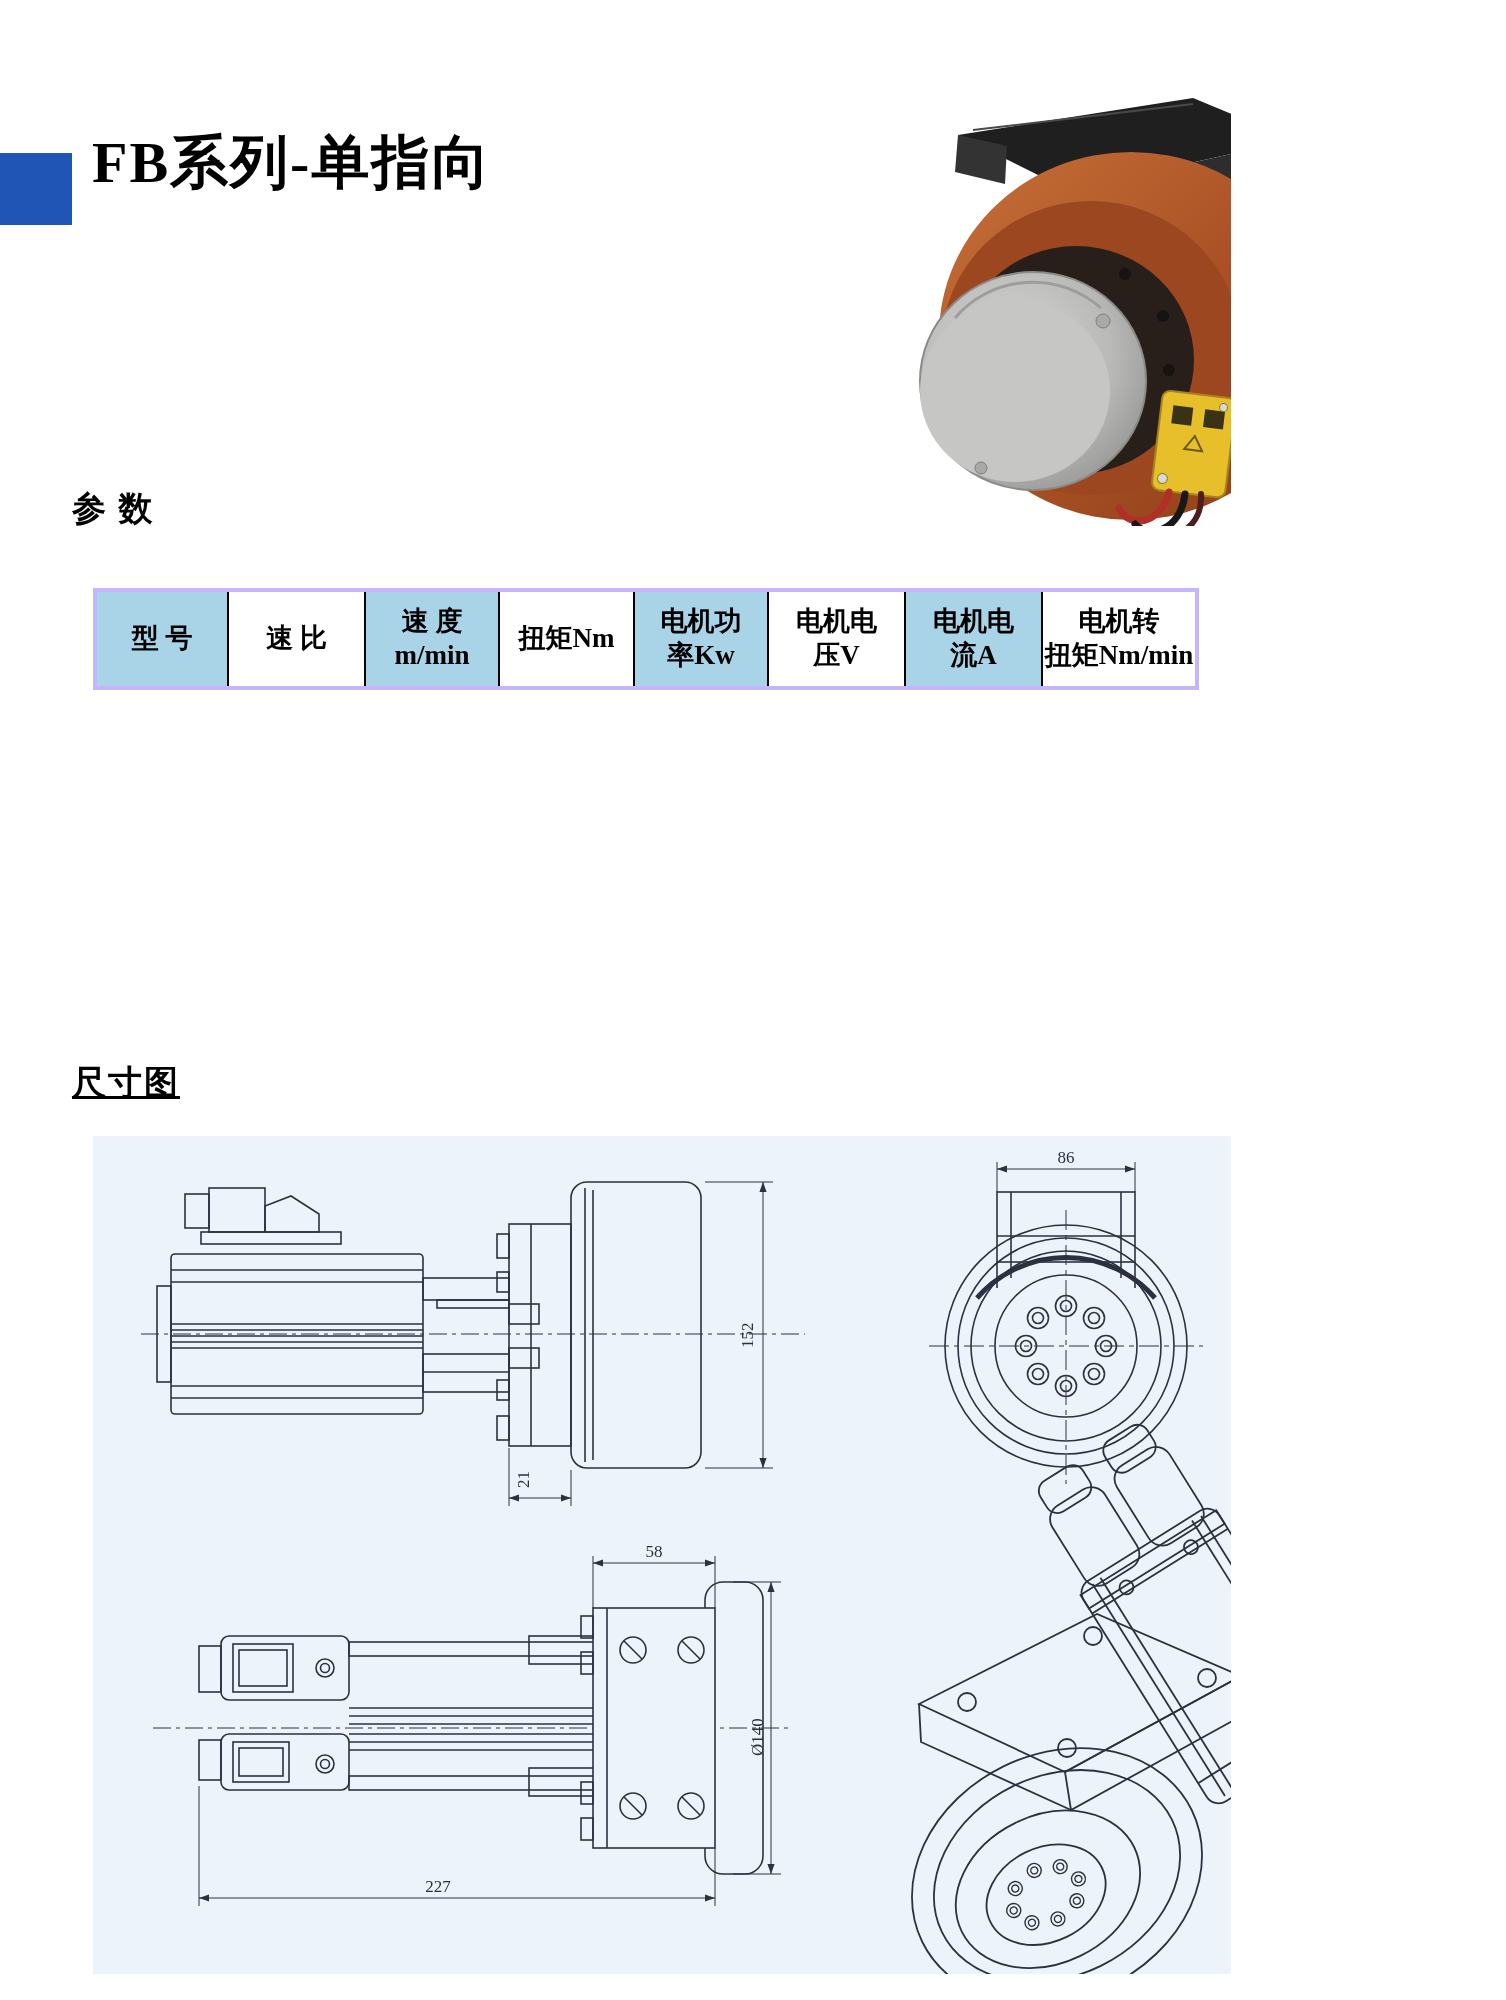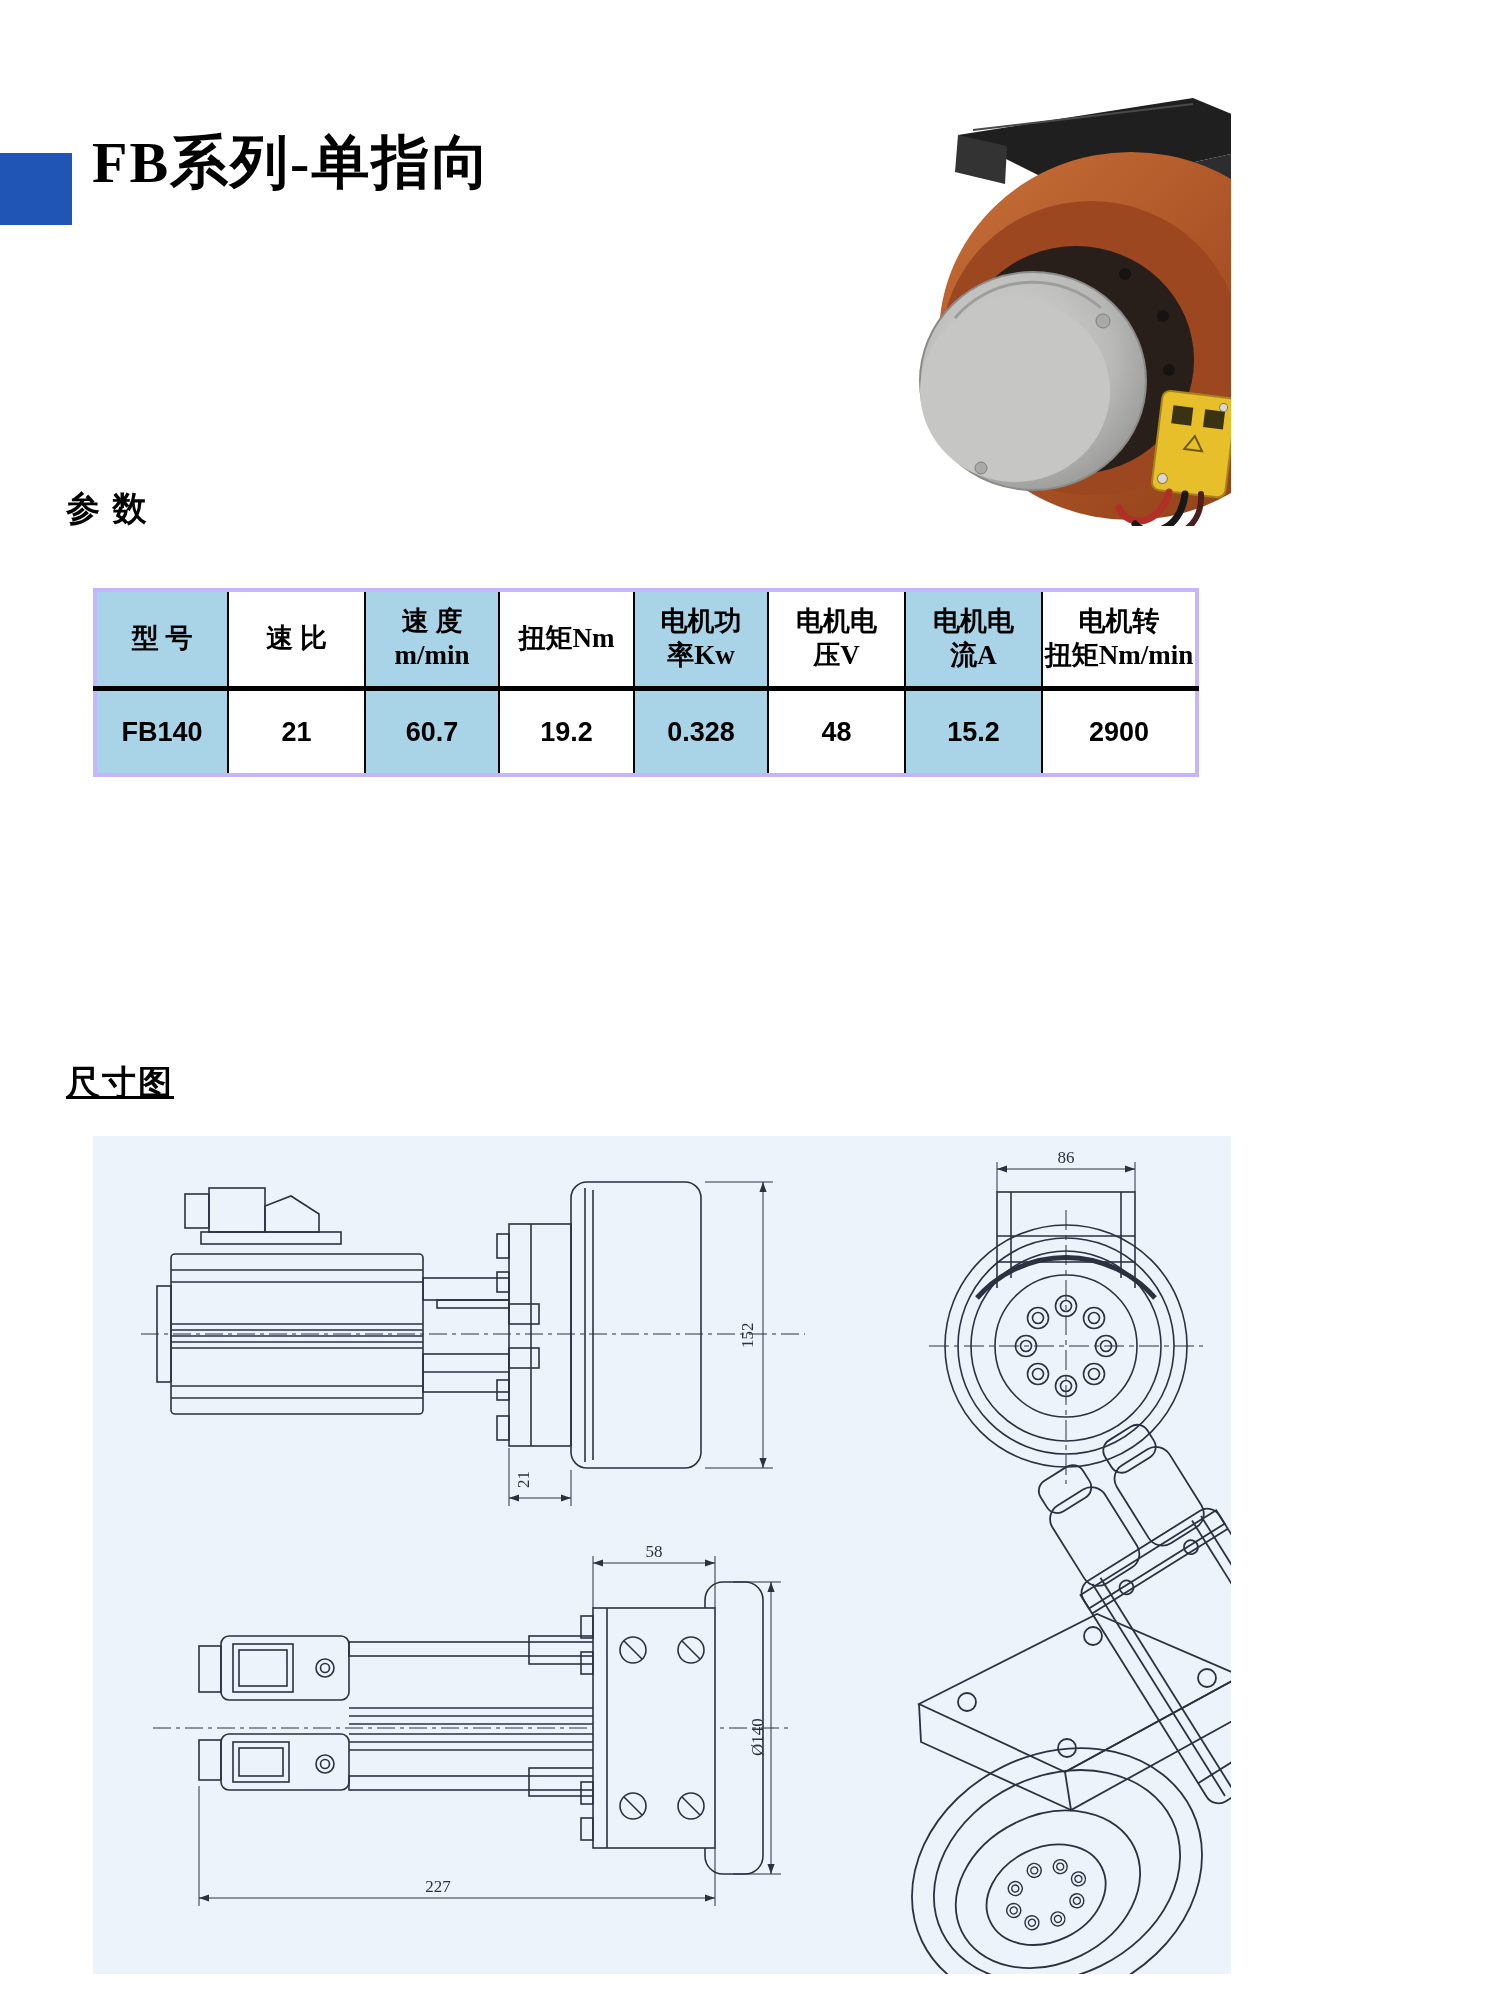--- a/index.html
+++ b/index.html
@@ -1,21 +1,21 @@
 <!DOCTYPE html>
 <html><head>
 <meta charset="utf-8">
 <style>
   html,body{margin:0;padding:0;background:#ffffff;}
   .page{position:relative;width:1231px;height:2000px;background:#ffffff;overflow:hidden;
         font-family:"Liberation Serif","DejaVu Serif",serif;color:#000;}
   .accent-square{position:absolute;left:0;top:153px;width:72px;height:72px;background:#2155B5;}
   .page-title{position:absolute;left:92px;top:124px;font-size:58px;font-weight:700;
               letter-spacing:2px;font-family:"Liberation Serif","DejaVu Serif",serif;}
-  .section-heading{position:absolute;left:66px;font-size:34px;font-weight:600;letter-spacing:2px;}
+  .section-heading{position:absolute;left:72px;font-size:34px;font-weight:600;letter-spacing:2px;}
   .heading-params{top:486px;}
   .heading-dims{top:1060px;text-decoration:underline;}
   .photo-wrap{position:absolute;left:863px;top:78px;width:468px;height:448px;}
   .param-table{position:absolute;left:93px;top:588px;border-collapse:collapse;table-layout:fixed;
                border:4px solid #c4b5fd;}
   .param-table th,.param-table td{border:2px solid #000;text-align:center;vertical-align:middle;
                padding:0;}
   .param-table th{height:94px;font-size:27px;font-weight:600;white-space:pre-line;line-height:1.25;
                font-family:"Liberation Serif","DejaVu Serif",serif;}
   .param-table tbody td{height:82px;border-top:5px solid #000;font-size:27px;font-weight:600;
@@ -121,30 +121,20 @@
 率Kw</th>
         <th>电机电
 压V</th>
         <th class="hl">电机电
 流A</th>
         <th>电机转
 扭矩Nm/min</th>
       </tr>
     </thead>
     <tbody>
-      <tr>
-        <td class="hl">FB140</td>
-        <td>21</td>
-        <td class="hl">60.7</td>
-        <td>19.2</td>
-        <td class="hl">0.328</td>
-        <td>48</td>
-        <td class="hl">15.2</td>
-        <td>2900</td>
-      </tr>
     </tbody>
   </table>
 
   <div class="section-heading heading-dims">尺寸图</div>
 
   <div class="panel">
     <svg width="1296" height="838" viewBox="0 0 1296 838">
       <defs>
         <marker id="dimArrow" viewBox="0 0 10 8" markerWidth="11" markerHeight="9" refX="9.5" refY="4" orient="auto-start-reverse">
           <path d="M0,0.6 L9.5,4 L0,7.4 Z" fill="#2B3140"></path>

